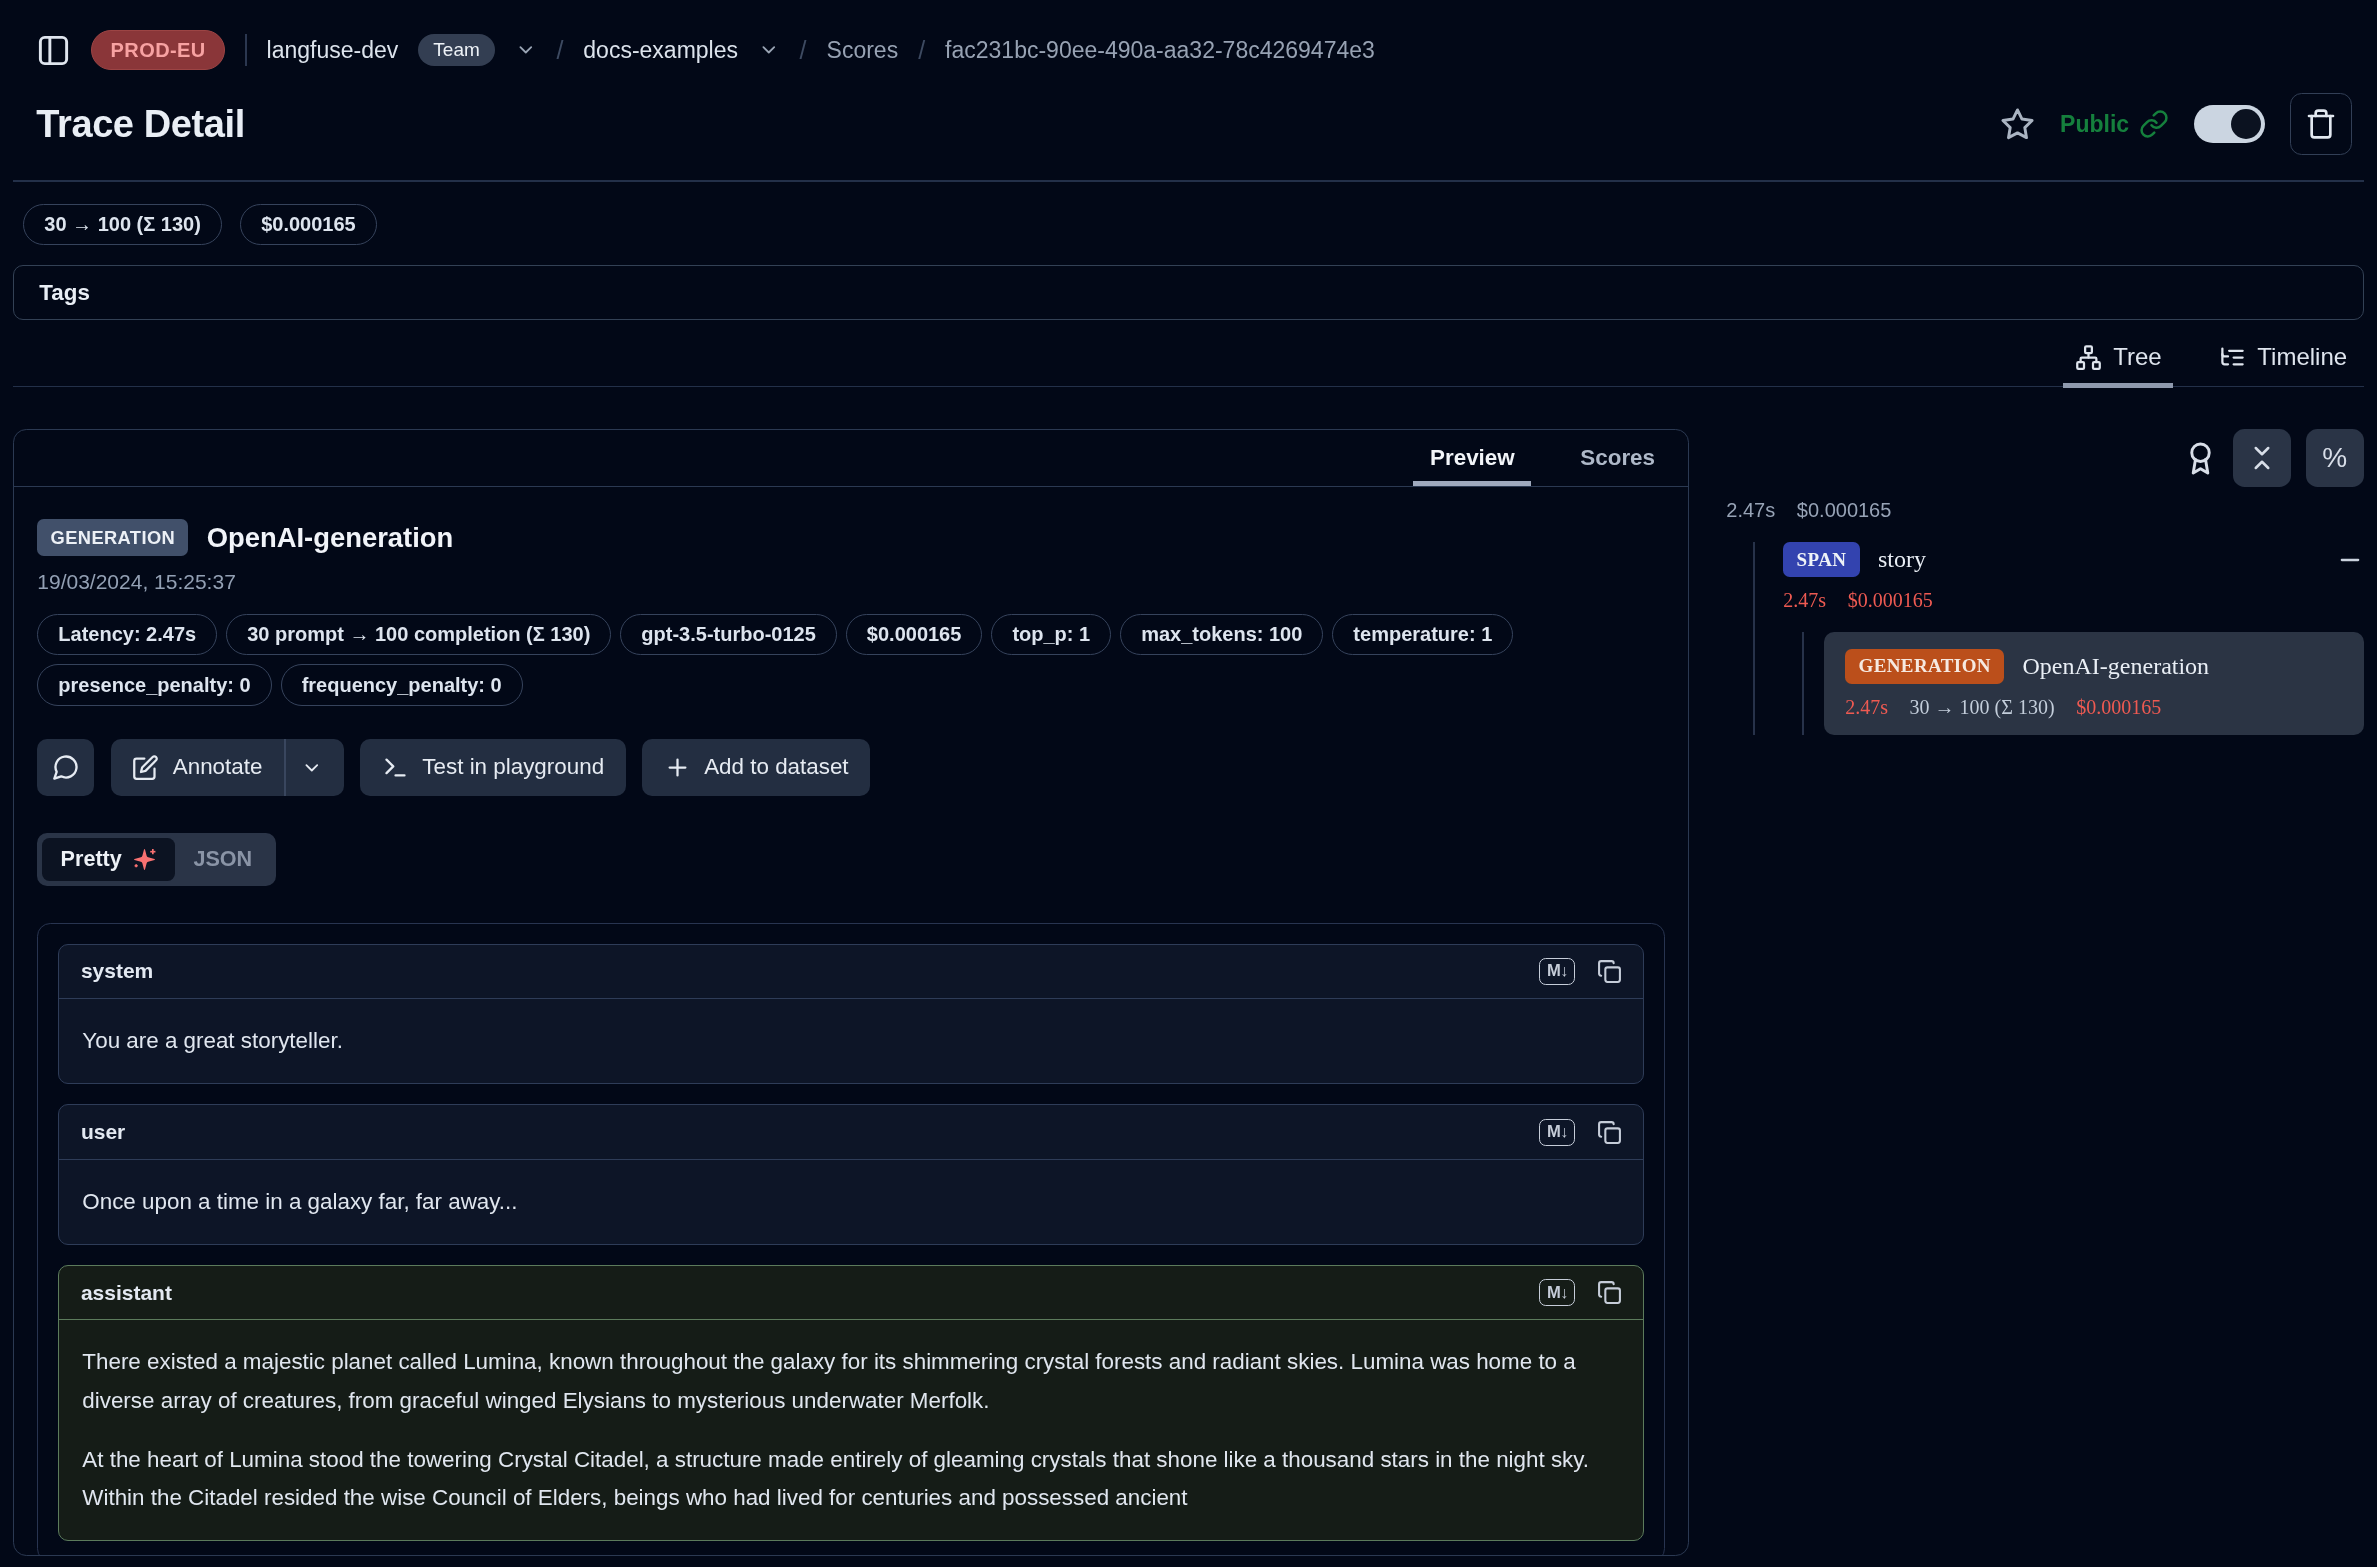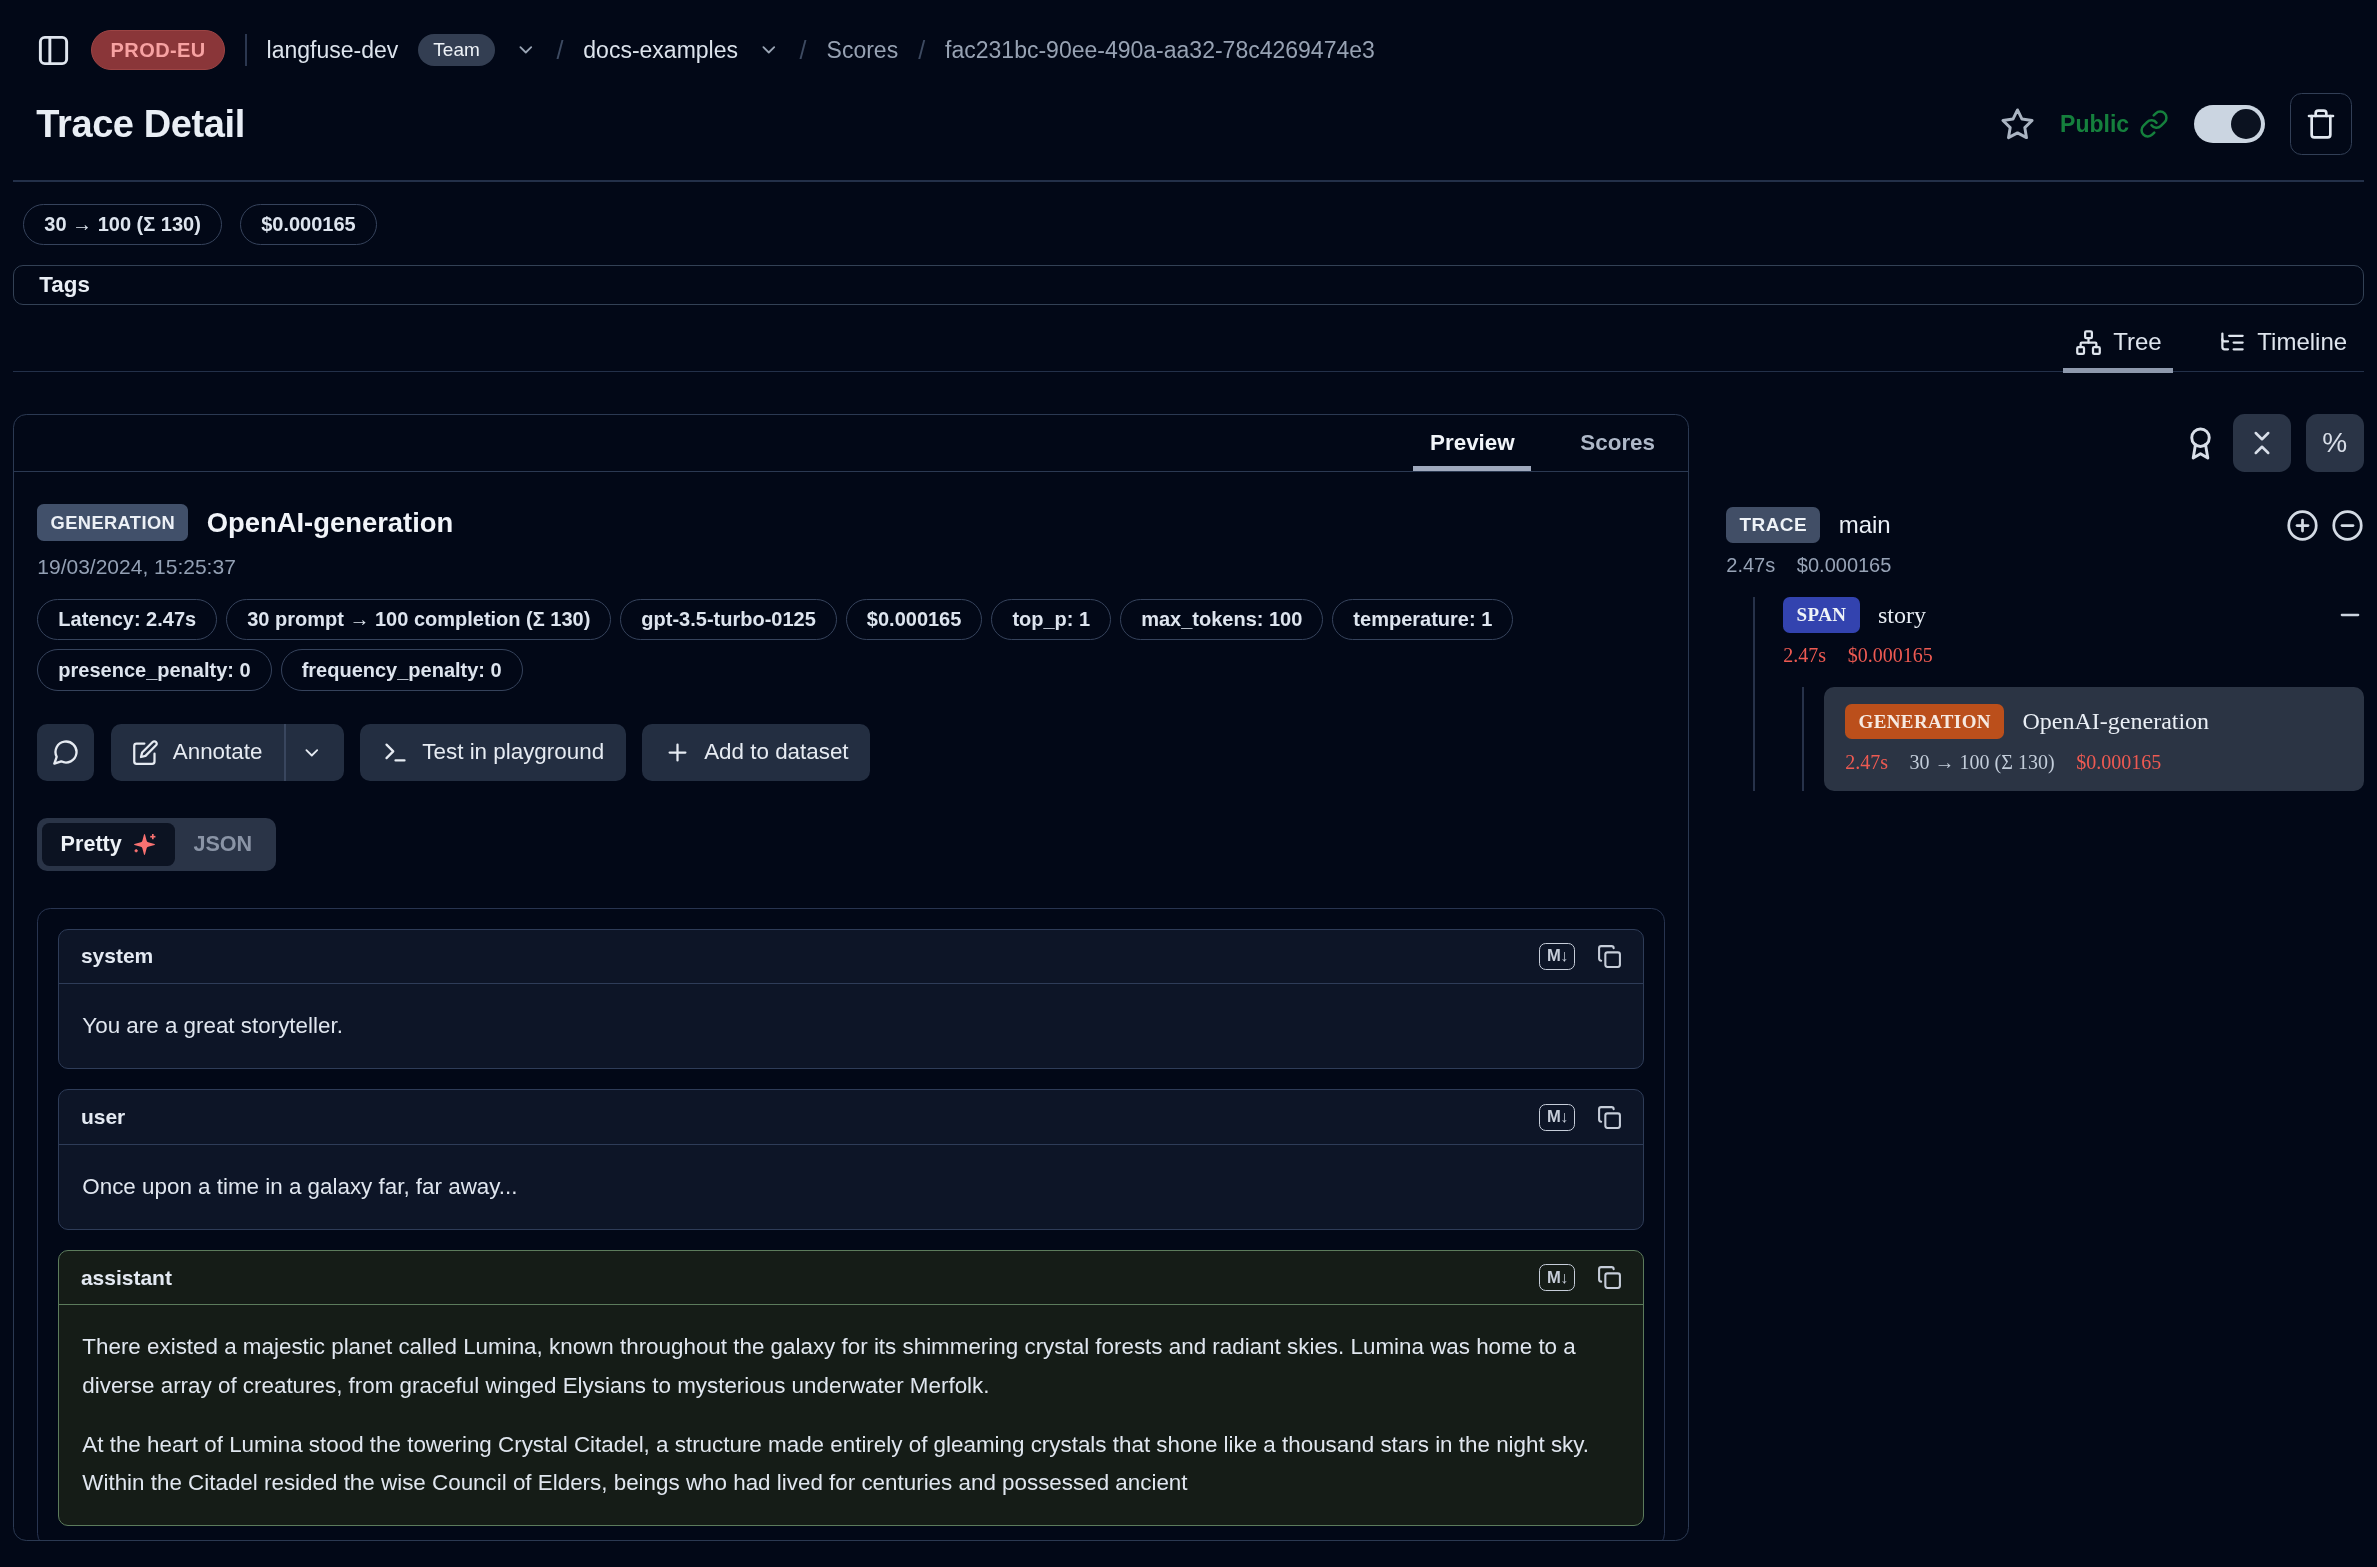--- a/index.html
+++ b/index.html
@@ -43,21 +43,21 @@
     display:flex; align-items:center; justify-content:center; color:#e2e8f0; cursor:pointer; background:transparent;
   }
 
   .hdiv { height:1.7px; background:#233049; margin-top:25px; }
 
   
   .pill { border:1.7px solid #36435c; border-radius:830px; padding:8.3px 20px; font-size:20px; font-weight:600; color:#dde4ee; white-space:nowrap; }
   .summary-row { display:flex; gap:18.3px; margin-top:21.6px; padding-left:10px; }
 
   
-  .tags-box { margin-top:20px; border:1.7px solid #334155; border-radius:10px; height:40px; display:flex; align-items:center; padding-left:25px; cursor:pointer; }
+  .tags-box { margin-top:20px; border:1.7px solid #334155; border-radius:10px; height:55px; display:flex; align-items:center; padding-left:25px; cursor:pointer; }
   .tags-label { font-size:22.4px; font-weight:700; color:#e9eef5; }
 
   
   .view-tabs { margin-top:15px; border-bottom:1.7px solid #233049; display:flex; justify-content:flex-end; gap:47px; padding-right:11.6px; }
   .vtab { display:flex; align-items:center; gap:11.6px; font-size:24px; color:#dfe5ee; padding:8.3px 5px 15px 5px; position:relative; cursor:pointer; }
   .vtab.active::after { content:""; position:absolute; left:-6.7px; right:-6.7px; bottom:-1.7px; height:5px; background:#8e99ad; }
   .vtab .ticon { color:#dfe5ee; }
 
   
   .main { display:flex; gap:37px; margin-top:42px; align-items:flex-start; }
@@ -380,39 +380,20 @@
           <svg class="ico" width="30" height="30" viewBox="0 0 24 24">
               <path d="m7 20 5-5 5 5"></path>
               <path d="m7 4 5 5 5-5"></path>
             </svg>
         </button>
         <button class="tool-btn">
           <span>%</span>
         </button>
       </div>
 
-      <div class="trace-row">
-        <span class="tree-badge trace">TRACE</span>
-        <span class="tree-name">main</span>
-        <span class="trace-zoom">
-          <span class="zbtn">
-            <svg class="ico" width="33" height="33" viewBox="0 0 24 24" stroke-width="1.5">
-                <circle cx="12" cy="12" r="10"></circle>
-                <path d="M8 12h8"></path>
-                <path d="M12 8v8"></path>
-              </svg>
-          </span>
-          <span class="zbtn">
-            <svg class="ico" width="33" height="33" viewBox="0 0 24 24" stroke-width="1.5">
-                <circle cx="12" cy="12" r="10"></circle>
-                <path d="M8 12h8"></path>
-              </svg>
-          </span>
-        </span>
-      </div>
       <div class="tree-metrics">
         <span>2.47s</span>
         <span>$0.000165</span>
       </div>
 
       <div class="tree-children">
         <div class="span-row">
           <span class="tree-badge span">SPAN</span>
           <span class="tree-name">story</span>
           <span class="span-min">

